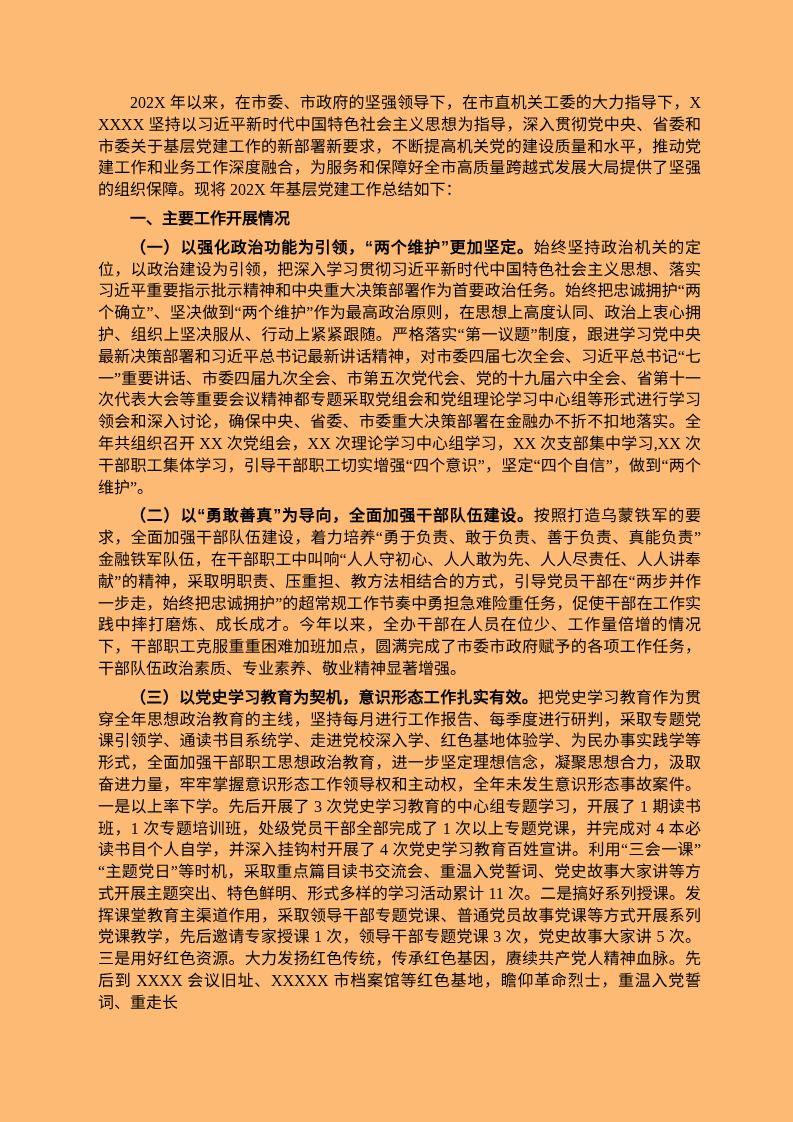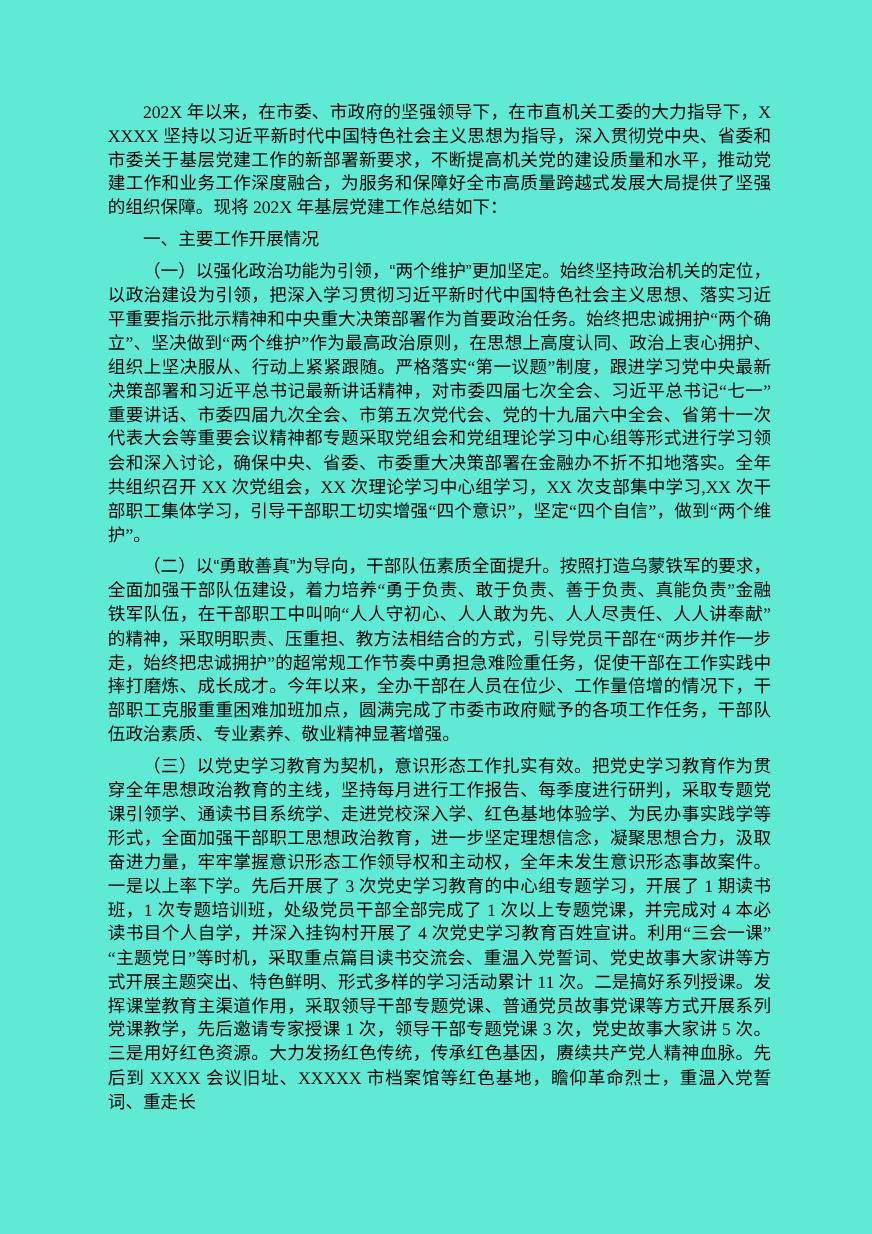--- a/index.html
+++ b/index.html
@@ -4,52 +4,52 @@
 <style>
   html, body {
     margin: 0;
     padding: 0;
     background: #ffffff;
   }
   .page {
     position: relative;
     width: 793px;
     height: 1122px;
-    background: #5eead4;
+    background: #fdba74;
     box-sizing: border-box;
     padding: 92px 92px 0 98px;
     overflow: hidden;
   }
   .doc p {
     margin: 0 0 7px 0;
     font-family: "Liberation Serif", "DejaVu Serif", serif;
     font-size: 16px;
     line-height: 21.8px;
     color: #000000;
     text-align: justify;
     text-justify: inter-ideograph;
     text-indent: 2em;
     word-break: break-all;
   }
   .doc .heading,
   .doc .lead {
-    font-weight: normal;
+    font-weight: bold;
     font-family: "Liberation Sans", "DejaVu Sans", sans-serif;
   }
 </style>
 </head>
 <body>
 
 <div class="page">
   <div class="doc">
 
     <p>202X 年以来，在市委、市政府的坚强领导下，在市直机关工委的大力指导下，XXXXX 坚持以习近平新时代中国特色社会主义思想为指导，深入贯彻党中央、省委和市委关于基层党建工作的新部署新要求，不断提高机关党的建设质量和水平，推动党建工作和业务工作深度融合，为服务和保障好全市高质量跨越式发展大局提供了坚强的组织保障。现将 202X 年基层党建工作总结如下：</p>
 
     <p class="heading">一、主要工作开展情况</p>
 
     <p><span class="lead">（一）以强化政治功能为引领，“两个维护”更加坚定。</span><span>始终坚持政治机关的定位，以政治建设为引领，把深入学习贯彻习近平新时代中国特色社会主义思想、落实习近平重要指示批示精神和中央重大决策部署作为首要政治任务。始终把忠诚拥护“两个确立”、坚决做到“两个维护”作为最高政治原则，在思想上高度认同、政治上衷心拥护、组织上坚决服从、行动上紧紧跟随。严格落实“第一议题”制度，跟进学习党中央最新决策部署和习近平总书记最新讲话精神，对市委四届七次全会、习近平总书记“七一”重要讲话、市委四届九次全会、市第五次党代会、党的十九届六中全会、省第十一次代表大会等重要会议精神都专题采取党组会和党组理论学习中心组等形式进行学习领会和深入讨论，确保中央、省委、市委重大决策部署在金融办不折不扣地落实。全年共组织召开 XX 次党组会，XX 次理论学习中心组学习，XX 次支部集中学习,XX 次干部职工集体学习，引导干部职工切实增强“四个意识”，坚定“四个自信”，做到“两个维护”。</span></p>
 
-    <p><span class="lead">（二）以“勇敢善真”为导向，干部队伍素质全面提升。</span><span>按照打造乌蒙铁军的要求，全面加强干部队伍建设，着力培养“勇于负责、敢于负责、善于负责、真能负责”金融铁军队伍，在干部职工中叫响“人人守初心、人人敢为先、人人尽责任、人人讲奉献”的精神，采取明职责、压重担、教方法相结合的方式，引导党员干部在“两步并作一步走，始终把忠诚拥护”的超常规工作节奏中勇担急难险重任务，促使干部在工作实践中摔打磨炼、成长成才。今年以来，全办干部在人员在位少、工作量倍增的情况下，干部职工克服重重困难加班加点，圆满完成了市委市政府赋予的各项工作任务，干部队伍政治素质、专业素养、敬业精神显著增强。</span></p>
+    <p><span class="lead">（二）以“勇敢善真”为导向，全面加强干部队伍建设。</span><span>按照打造乌蒙铁军的要求，全面加强干部队伍建设，着力培养“勇于负责、敢于负责、善于负责、真能负责”金融铁军队伍，在干部职工中叫响“人人守初心、人人敢为先、人人尽责任、人人讲奉献”的精神，采取明职责、压重担、教方法相结合的方式，引导党员干部在“两步并作一步走，始终把忠诚拥护”的超常规工作节奏中勇担急难险重任务，促使干部在工作实践中摔打磨炼、成长成才。今年以来，全办干部在人员在位少、工作量倍增的情况下，干部职工克服重重困难加班加点，圆满完成了市委市政府赋予的各项工作任务，干部队伍政治素质、专业素养、敬业精神显著增强。</span></p>
 
     <p><span class="lead">（三）以党史学习教育为契机，意识形态工作扎实有效。</span><span>把党史学习教育作为贯穿全年思想政治教育的主线，坚持每月进行工作报告、每季度进行研判，采取专题党课引领学、通读书目系统学、走进党校深入学、红色基地体验学、为民办事实践学等形式，全面加强干部职工思想政治教育，进一步坚定理想信念，凝聚思想合力，汲取奋进力量，牢牢掌握意识形态工作领导权和主动权，全年未发生意识形态事故案件。一是以上率下学。先后开展了 3 次党史学习教育的中心组专题学习，开展了 1 期读书班，1 次专题培训班，处级党员干部全部完成了 1 次以上专题党课，并完成对 4 本必读书目个人自学，并深入挂钩村开展了 4 次党史学习教育百姓宣讲。利用“三会一课”“主题党日”等时机，采取重点篇目读书交流会、重温入党誓词、党史故事大家讲等方式开展主题突出、特色鲜明、形式多样的学习活动累计 11 次。二是搞好系列授课。发挥课堂教育主渠道作用，采取领导干部专题党课、普通党员故事党课等方式开展系列党课教学，先后邀请专家授课 1 次，领导干部专题党课 3 次，党史故事大家讲 5 次。三是用好红色资源。大力发扬红色传统，传承红色基因，赓续共产党人精神血脉。先后到 XXXX 会议旧址、XXXXX 市档案馆等红色基地，瞻仰革命烈士，重温入党誓词、重走长</span></p>
 
   </div>
 </div>
 
 </body></html>

